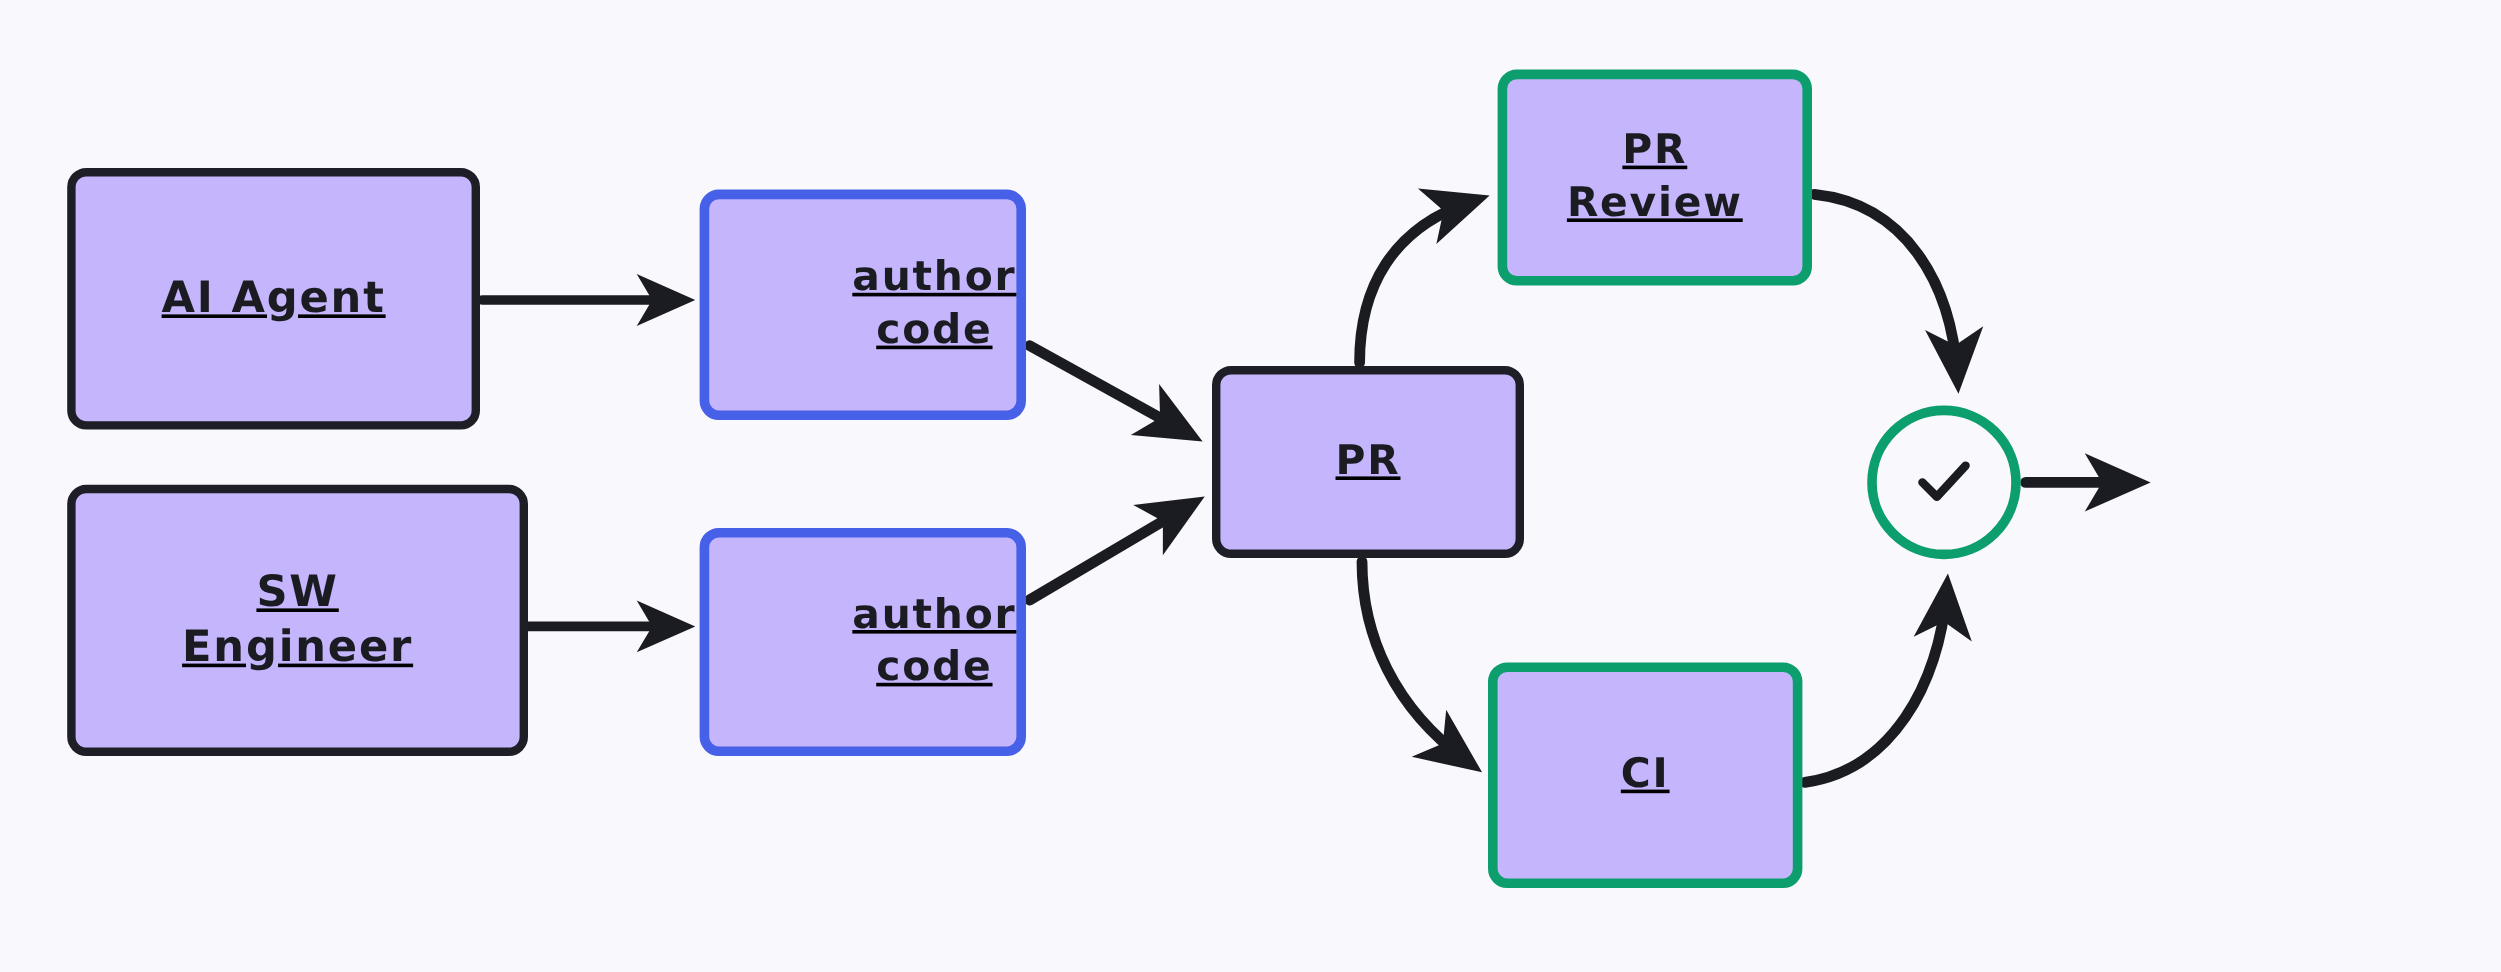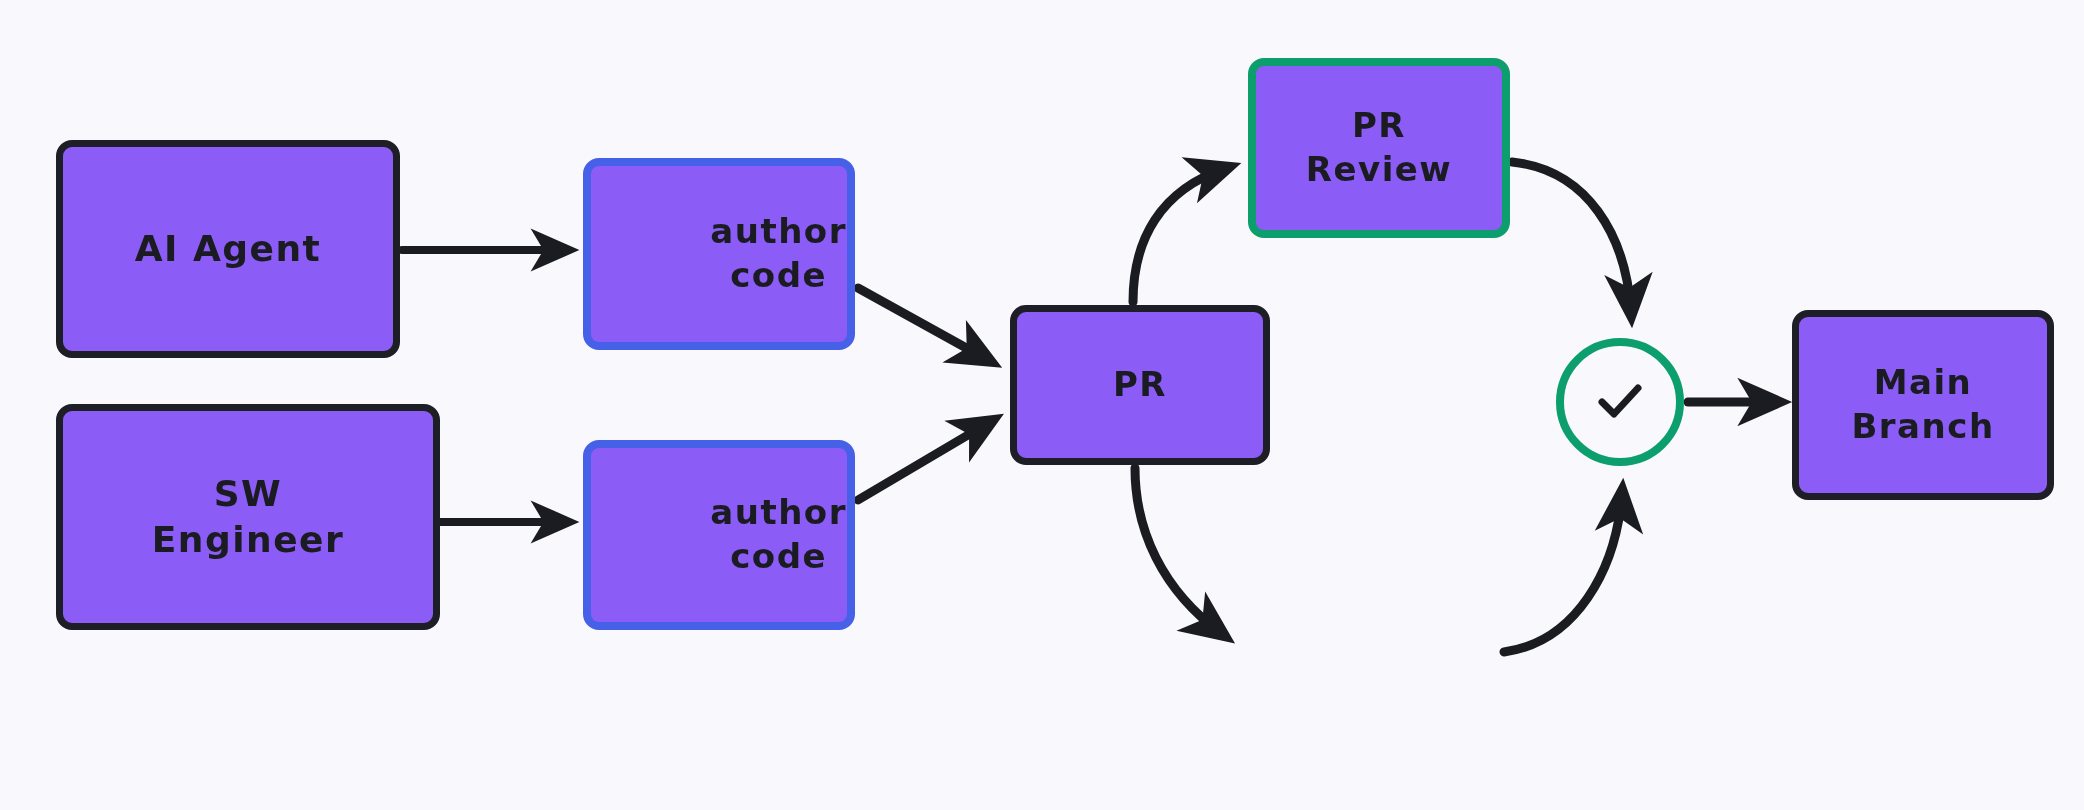--- a/index.html
+++ b/index.html
@@ -24,23 +24,24 @@
     height: 810px;
     pointer-events: none;
   }
   .node {
     position: absolute;
     box-sizing: border-box;
     display: flex;
     align-items: center;
     justify-content: center;
     text-align: center;
-    background: #8b5cf6;
+    background: #c4b5fd;
     border-style: solid;
     border-radius: 16px;
+    text-decoration: underline;
   }
   .node .label {
     font-family: "DejaVu Sans", sans-serif;
     font-weight: 700;
     color: #1b1b22;
     letter-spacing: 1.5px;
     line-height: 1.28;
     white-space: pre-line;
   }
   .node-dark  { border-color: #1e1e26; border-width: 7px; }
@@ -133,27 +134,26 @@
 
   <div class="node node-dark" id="n-pr">
     <span class="label">PR</span>
   </div>
 
   <div class="node node-green" id="n-pr-review">
     <span class="label">PR
 Review</span>
   </div>
 
+  <div class="node node-green" id="n-ci">
+    <span class="label">CI</span>
+  </div>
 
   <div id="check-node">
     <span>
       <svg width="62" height="62" viewBox="0 0 62 62" xmlns="http://www.w3.org/2000/svg">
         <path d="M13,31 L25,43 L49,17" fill="none" stroke="#1b1b22" stroke-width="7" stroke-linecap="round" stroke-linejoin="round"></path>
       </svg>
     </span>
   </div>
 
-  <div class="node node-dark" id="n-main-branch">
-    <span class="label">Main
-Branch</span>
-  </div>
 
 </div>
 
 </body></html>

